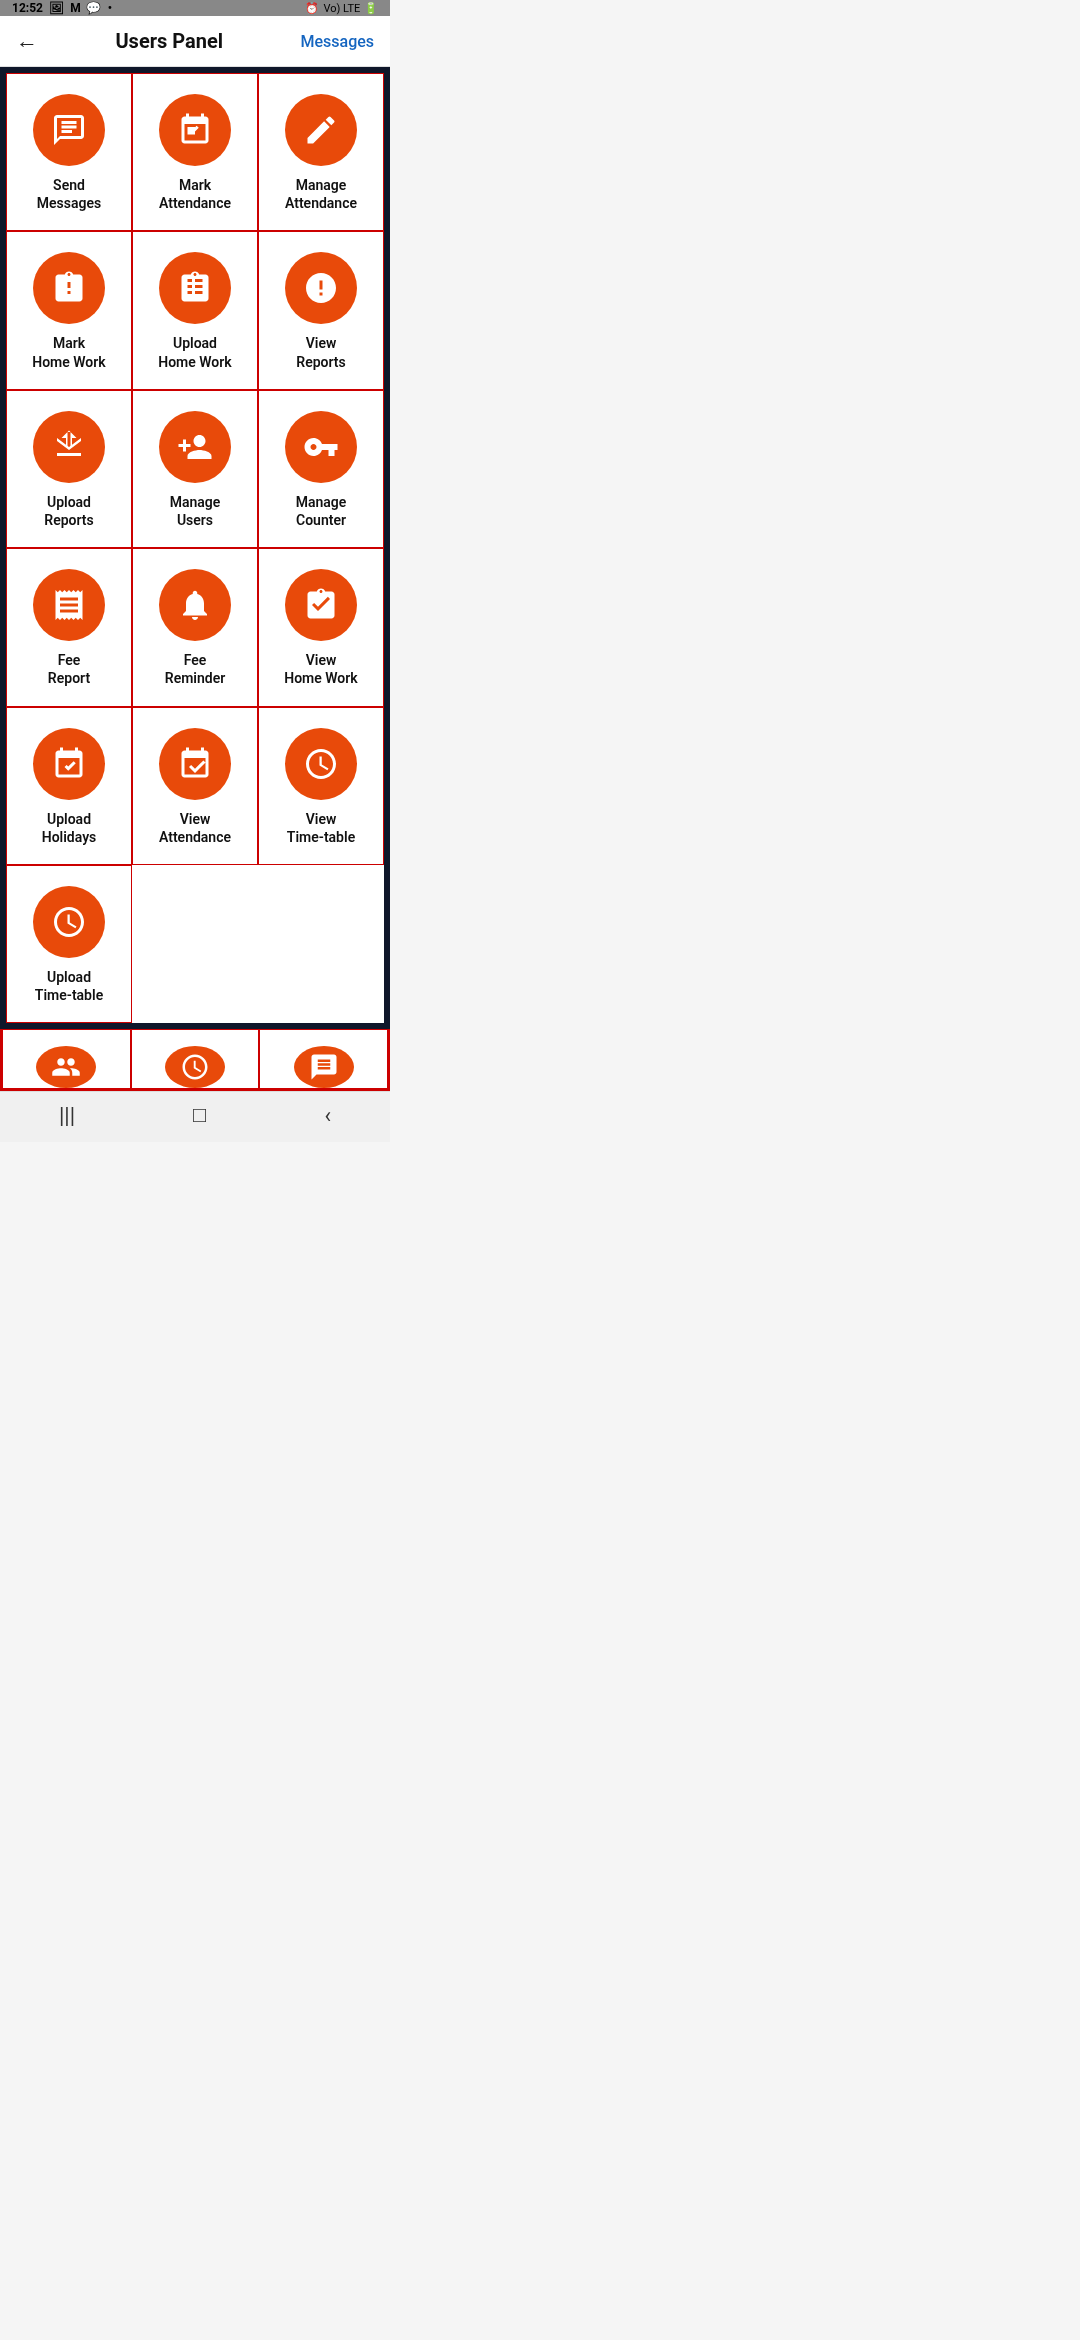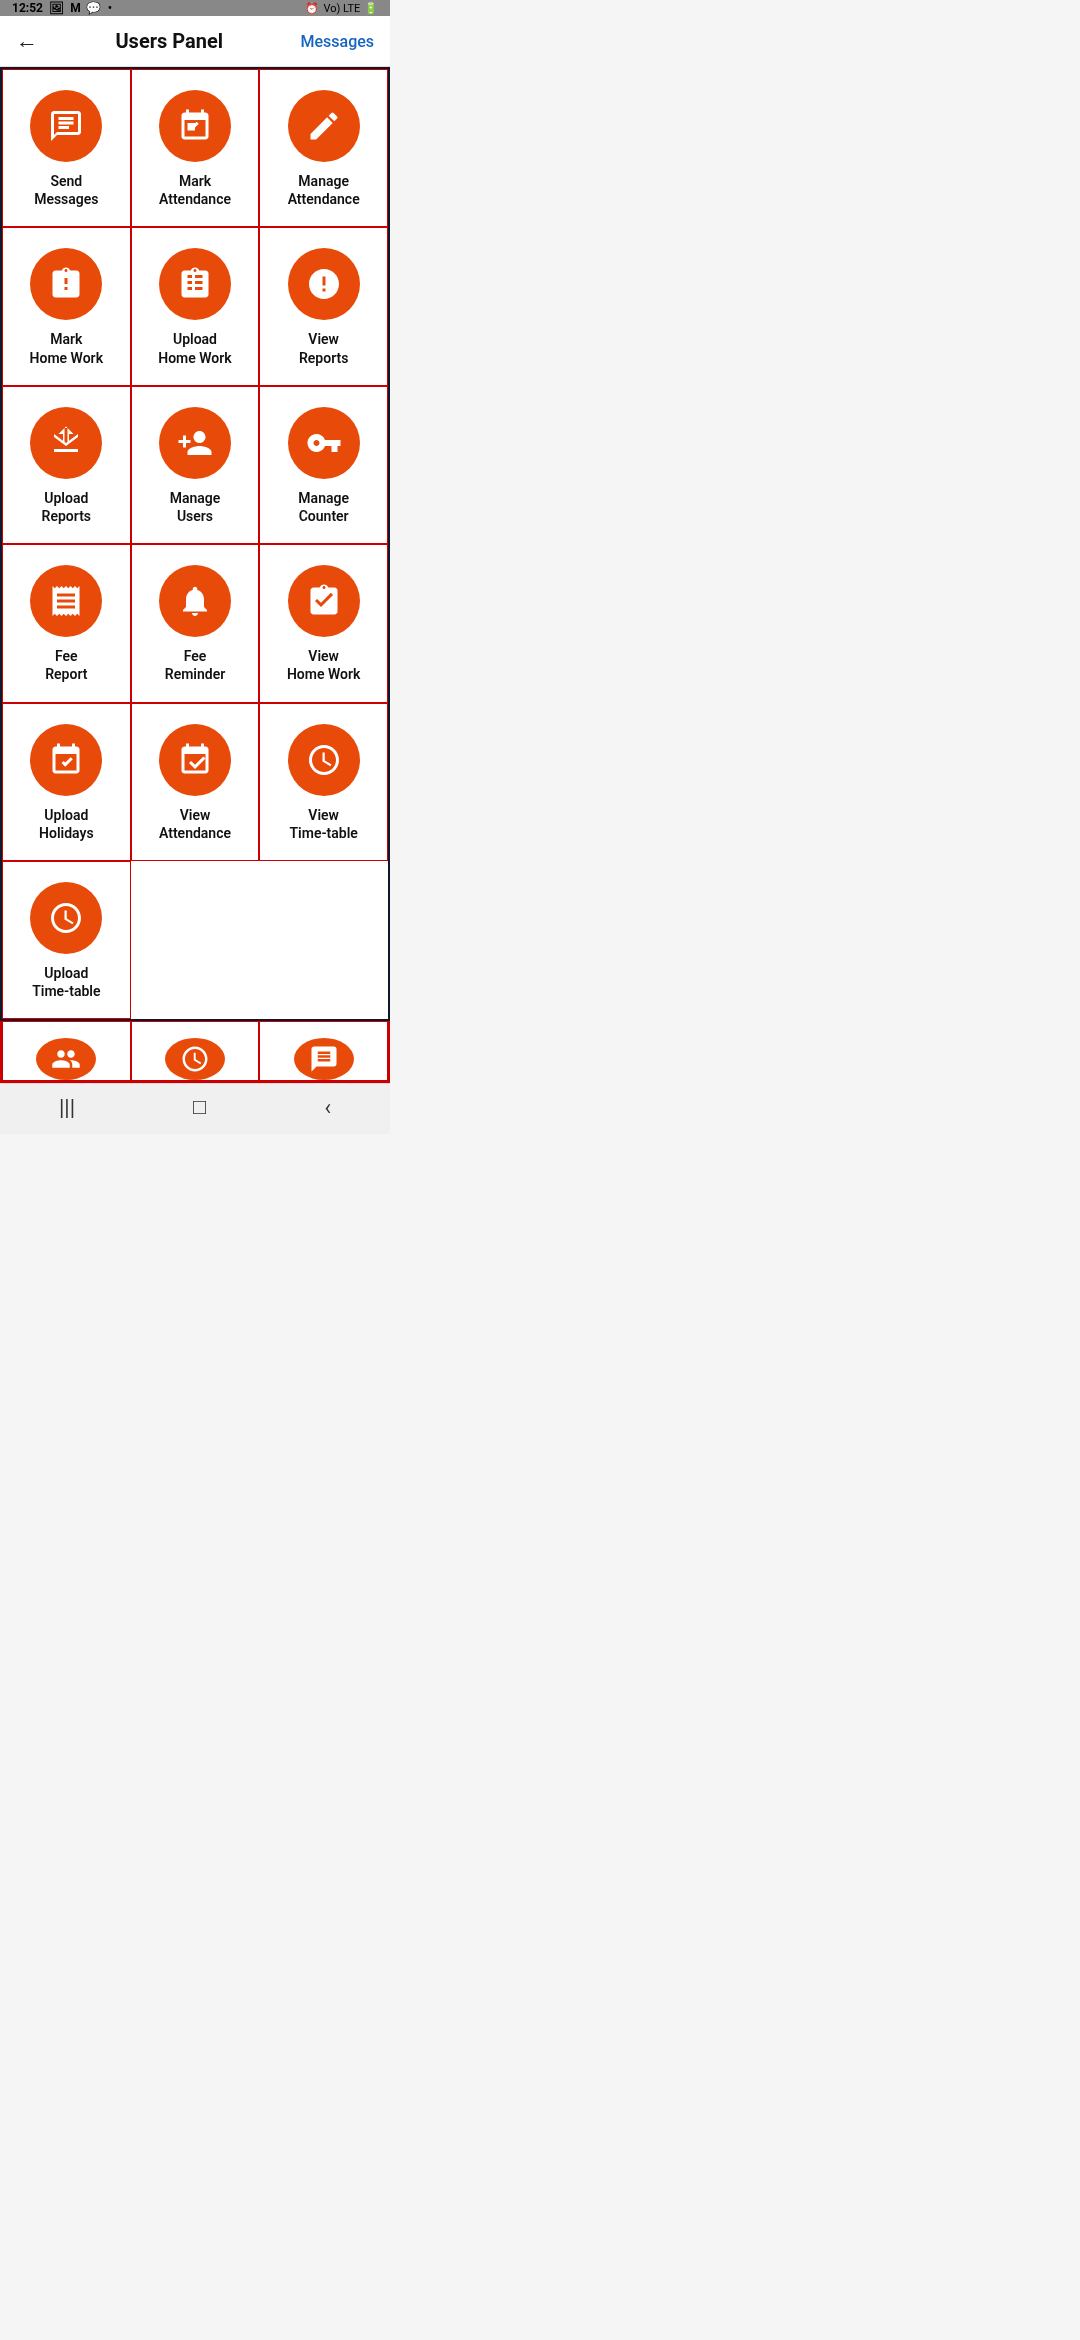--- a/index.html
+++ b/index.html
@@ -50,21 +50,21 @@
     .nav-settings {
       font-size: 16px;
       color: #1565C0;
       font-weight: 500;
       cursor: pointer;
     }
 
     
     .grid-container {
       background: white;
-      border: 2px solid #0f172a;
+      border: 6px solid #0f172a;
       display: grid;
       grid-template-columns: repeat(3, 1fr);
     }
 
     .grid-item {
       border: 1px solid #cc0000;
       display: flex;
       flex-direction: column;
       align-items: center;
       justify-content: center;

